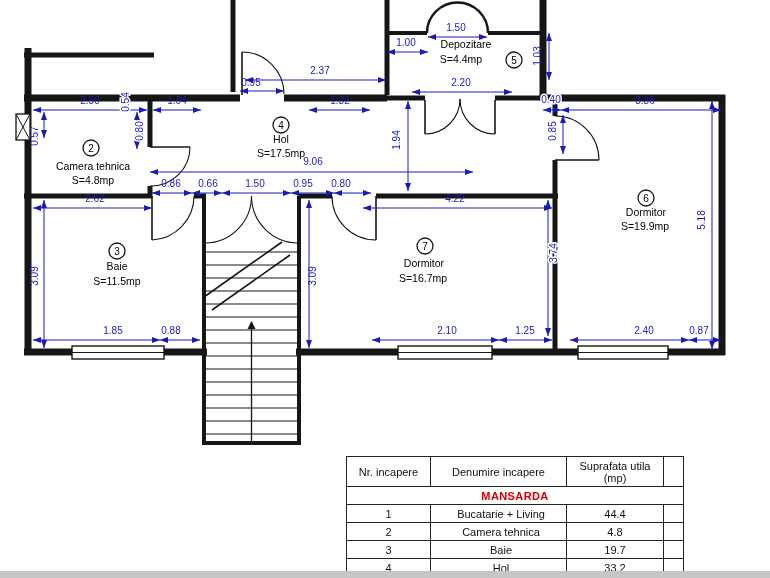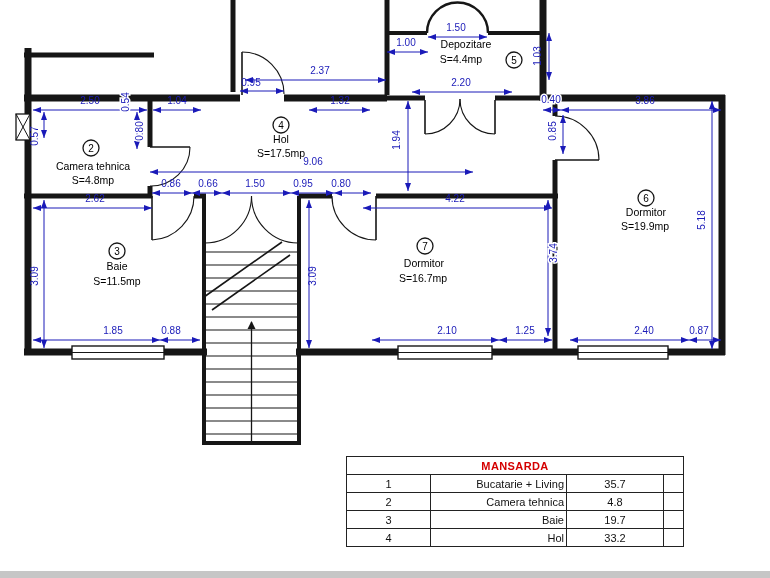--- a/index.html
+++ b/index.html
@@ -13,21 +13,21 @@
   .dl{stroke:#1a1ab8;stroke-width:1;marker-start:url(#da);marker-end:url(#da);}
   .dim{fill:#1a1ab8;font-size:10px;text-anchor:middle;font-family:"Liberation Sans",sans-serif;}
   .halo{paint-order:stroke;stroke:#ffffff;stroke-width:3px;}
   .rname{fill:#000;font-size:10.5px;text-anchor:middle;font-family:"Liberation Sans",sans-serif;}
   .rnum{fill:#000;font-size:10px;text-anchor:middle;font-family:"Liberation Sans",sans-serif;}
   
   .tblwrap{position:absolute;left:346px;top:456px;width:337px;background:#fff;}
   table.rooms{border-collapse:collapse;width:100%;font-size:11px;color:#111;table-layout:fixed;}
   table.rooms td{border:1px solid #222;text-align:center;padding:1px 2px;height:15px;overflow:hidden;white-space:nowrap;}
   table.rooms tr.hdr td{height:27px;}
-  table.rooms td.name-cell{text-align:right;padding-left:7px;}
+  table.rooms td.name-cell{text-align:center;padding-left:7px;}
   table.rooms tr.sect td{color:#d40000;font-weight:bold;letter-spacing:.4px;}
   .gray-strip{position:absolute;left:0;bottom:0;width:770px;height:7px;background:#c6c6c6;}
 </style>
 </head>
 <body>
 
 <div>
 <svg class="plan-svg" width="770" height="578" viewBox="0 0 770 578">
   <defs>
     <marker id="da" markerWidth="9" markerHeight="8" refX="8" refY="4" orient="auto-start-reverse" markerUnits="userSpaceOnUse">
@@ -263,27 +263,36 @@
 
 <div class="tblwrap">
   <table class="rooms">
     <colgroup>
       <col style="width:84px">
         <col style="width:136px">
         <col style="width:97px">
         <col style="width:20px">
     </colgroup>
     <tbody>
+      <tr class="hdr">
+        <td>Nr. incapere</td>
+        <td>Denumire incapere</td>
+        <td style="white-space:normal;">
+          <div>Suprafata utila</div>
+          <div>(mp)</div>
+        </td>
+        <td></td>
+      </tr>
       <tr class="sect">
         <td colspan="4">MANSARDA</td>
       </tr>
       <tr>
         <td>1</td>
         <td class="name-cell">Bucatarie + Living</td>
-        <td>35.7</td>
+        <td>44.4</td>
         <td></td>
       </tr>
       <tr>
         <td>2</td>
         <td class="name-cell">Camera tehnica</td>
         <td>4.8</td>
         <td></td>
       </tr>
       <tr>
         <td>3</td>

